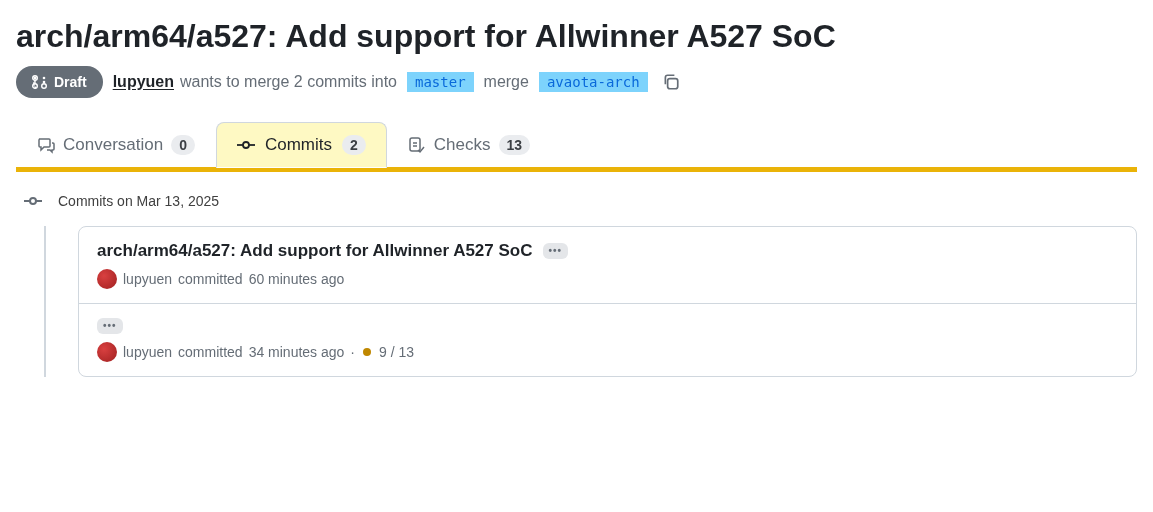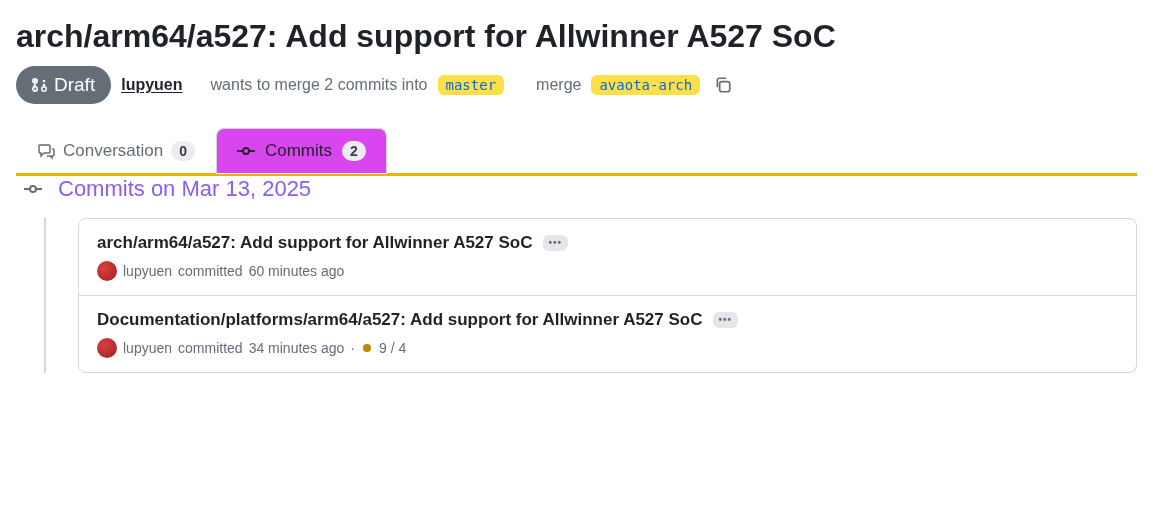--- a/index.html
+++ b/index.html
@@ -25,80 +25,80 @@
     margin-bottom: 24px;
     flex-wrap: wrap;
     font-size: 16px;
   }
   .draft-badge {
     display: inline-flex;
     align-items: center;
     gap: 6px;
     background: #656d76;
     color: #ffffff;
-    font-weight: 400;
-    font-size: 19px;
+    font-weight: 700;
+    font-size: 14px;
     padding: 8px 16px;
     border-radius: 999px;
   }
   .draft-badge svg { width: 16px; height: 16px; fill: #ffffff; }
   .author-link {
     color: #1f2328;
     font-weight: 600;
     text-decoration: underline;
     text-underline-offset: 2px;
     margin-right: -4px;
   }
   .merge-text {
     color: #656d76;
     font-size: 16px;
-    margin-left: 22px;
   }
   .branch-chip {
-    background: #fde047;
+    background: #7dd3fc;
     color: #0969da;
     font-family: ui-monospace, SFMono-Regular, "SF Mono", Menlo, Consolas, monospace;
     font-size: 14px;
     padding: 2px 8px;
-    border-radius: 6px;
+    border-radius: 0;
   }
   .copy-btn {
     display: inline-flex;
     padding: 4px;
     border: none;
     background: transparent;
     cursor: pointer;
     color: #656d76;
   }
   .copy-btn svg { width: 18px; height: 18px; fill: currentColor; }
   .tabs {
     display: flex;
-    border-bottom: 3px solid #eab308;
+    border-bottom: 5px solid #eab308;
     gap: 0;
+    margin-bottom: 20px;
   }
   .tab {
     display: inline-flex;
     align-items: center;
     gap: 8px;
     padding: 12px 20px;
     font-size: 17px;
     color: #656d76;
     cursor: pointer;
     border: 1px solid transparent;
     border-bottom: none;
     background: transparent;
     position: relative;
     margin-bottom: -1px;
   }
   .tab.active {
     color: #1f2328;
     border: 1px solid #d0d7de;
     border-bottom-color: #ffffff;
     border-radius: 8px 8px 0 0;
-    background: #d946ef;
+    background: #fef9c3;
     gap: 10px;
   }
   .tab svg { width: 18px; height: 18px; fill: none; stroke: currentColor; }
   .counter {
     background: #eaecef;
     color: #3b3f44;
     font-size: 14px;
     font-weight: 600;
     padding: 2px 8px;
     border-radius: 999px;
@@ -109,22 +109,22 @@
     padding-left: 8px;
   }
   .date-header {
     display: flex;
     align-items: center;
     gap: 16px;
     margin-bottom: 16px;
   }
   .date-header svg { width: 18px; height: 18px; fill: none; stroke: #656d76; stroke-width: 2; }
   .date-header-text {
-    font-size: 22px;
-    color: #8b5cf6;
+    font-size: 14px;
+    color: #404040;
   }
   .commit-list {
     margin-left: 20px;
     border-left: 2px solid #d0d7de;
     padding-left: 32px;
   }
   .commit-group {
     border: 1px solid #d0d7de;
     border-radius: 8px;
     overflow: hidden;
@@ -226,20 +226,29 @@
   </div>
   <div class="tab active">
     <svg viewBox="0 0 18 18" stroke-width="1.8">
       <circle cx="9" cy="9" r="3"></circle>
       <line x1="0" y1="9" x2="6" y2="9"></line>
       <line x1="12" y1="9" x2="18" y2="9"></line>
     </svg>
     <span>Commits</span>
     <span class="counter">2</span>
   </div>
+  <div class="tab">
+    <svg viewBox="0 0 18 18" stroke-width="1.5">
+      <rect x="2" y="2" width="10" height="13" rx="2"></rect>
+      <path d="M5 7h4M5 10h4"></path>
+      <path d="M10 14l2 2 4-5"></path>
+    </svg>
+    <span>Checks</span>
+    <span class="counter">13</span>
+  </div>
 </nav>
 
 <div class="commits-section">
   <div class="date-header">
     <svg viewBox="0 0 18 18">
       <circle cx="9" cy="9" r="3"></circle>
       <line x1="0" y1="9" x2="6" y2="9"></line>
       <line x1="12" y1="9" x2="18" y2="9"></line>
     </svg>
     <span class="date-header-text">Commits on Mar 13, 2025</span>
@@ -253,28 +262,27 @@
         </div>
         <div class="commit-meta">
           <span class="avatar"></span>
           <span>lupyuen</span>
           <span>committed</span>
           <span>60 minutes ago</span>
         </div>
       </div>
       <div class="commit-item">
         <div class="commit-title-row">
-          <a class="commit-title">Documentation/platforms/arm64/a527: Add support for Allwinner A527 SoC</a>
           <button class="ellipsis-btn">•••</button>
         </div>
         <div class="commit-meta">
           <span class="avatar"></span>
           <span>lupyuen</span>
           <span>committed</span>
           <span>34 minutes ago</span>
           <span class="sep">·</span>
           <span class="status-dot"></span>
-          <span>9 / 4</span>
+          <span>9 / 13</span>
         </div>
       </div>
     </div>
   </div>
 </div>
 
 </body></html>

